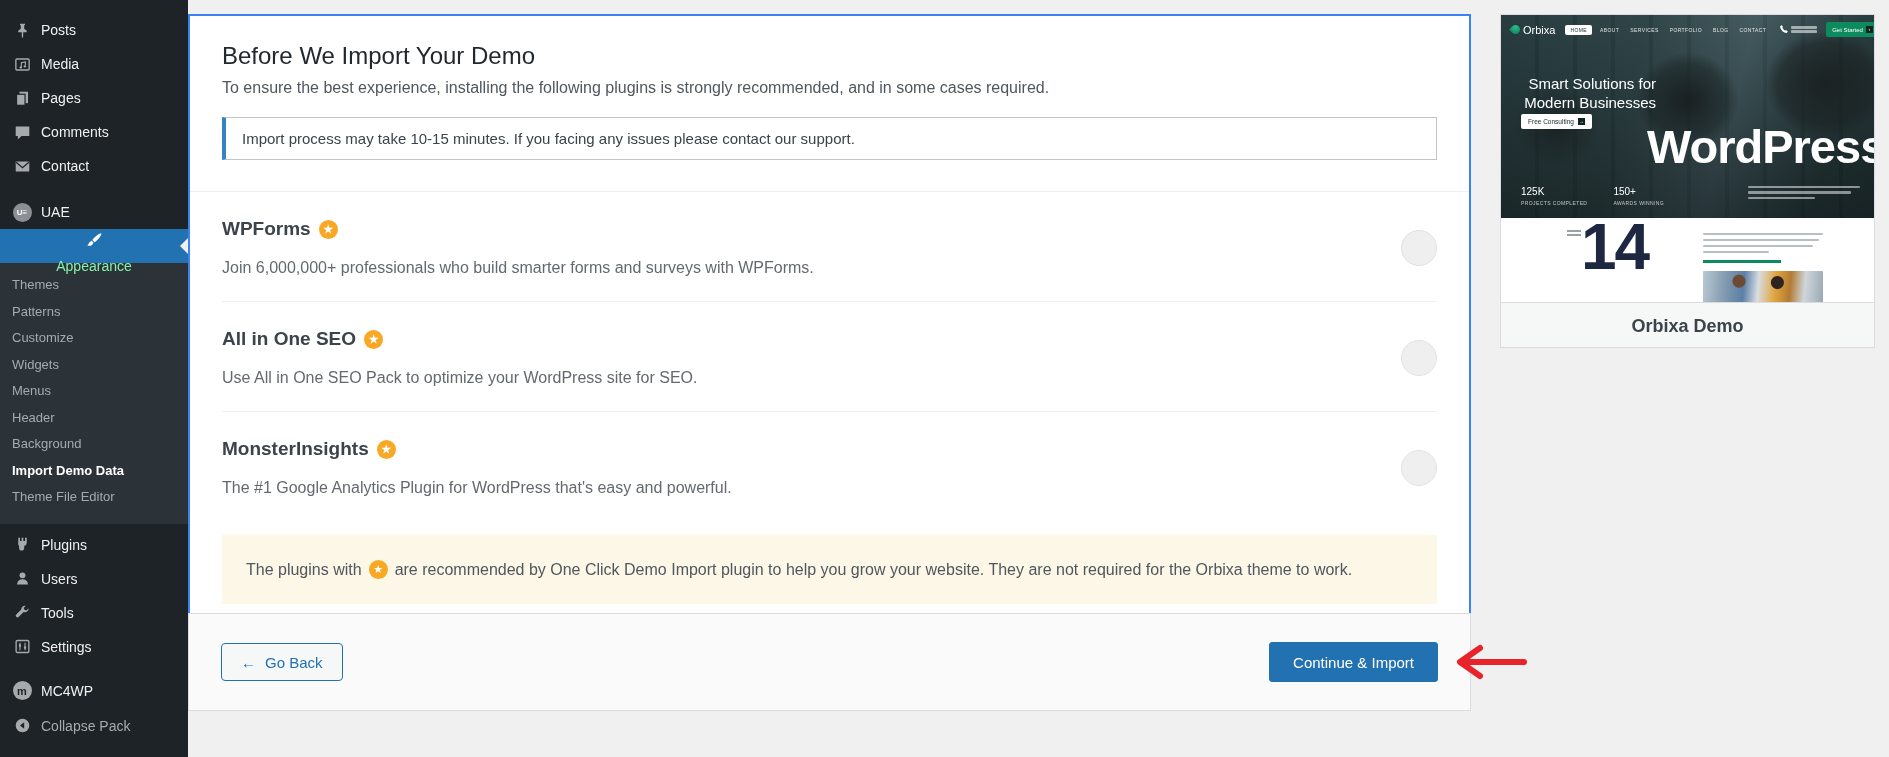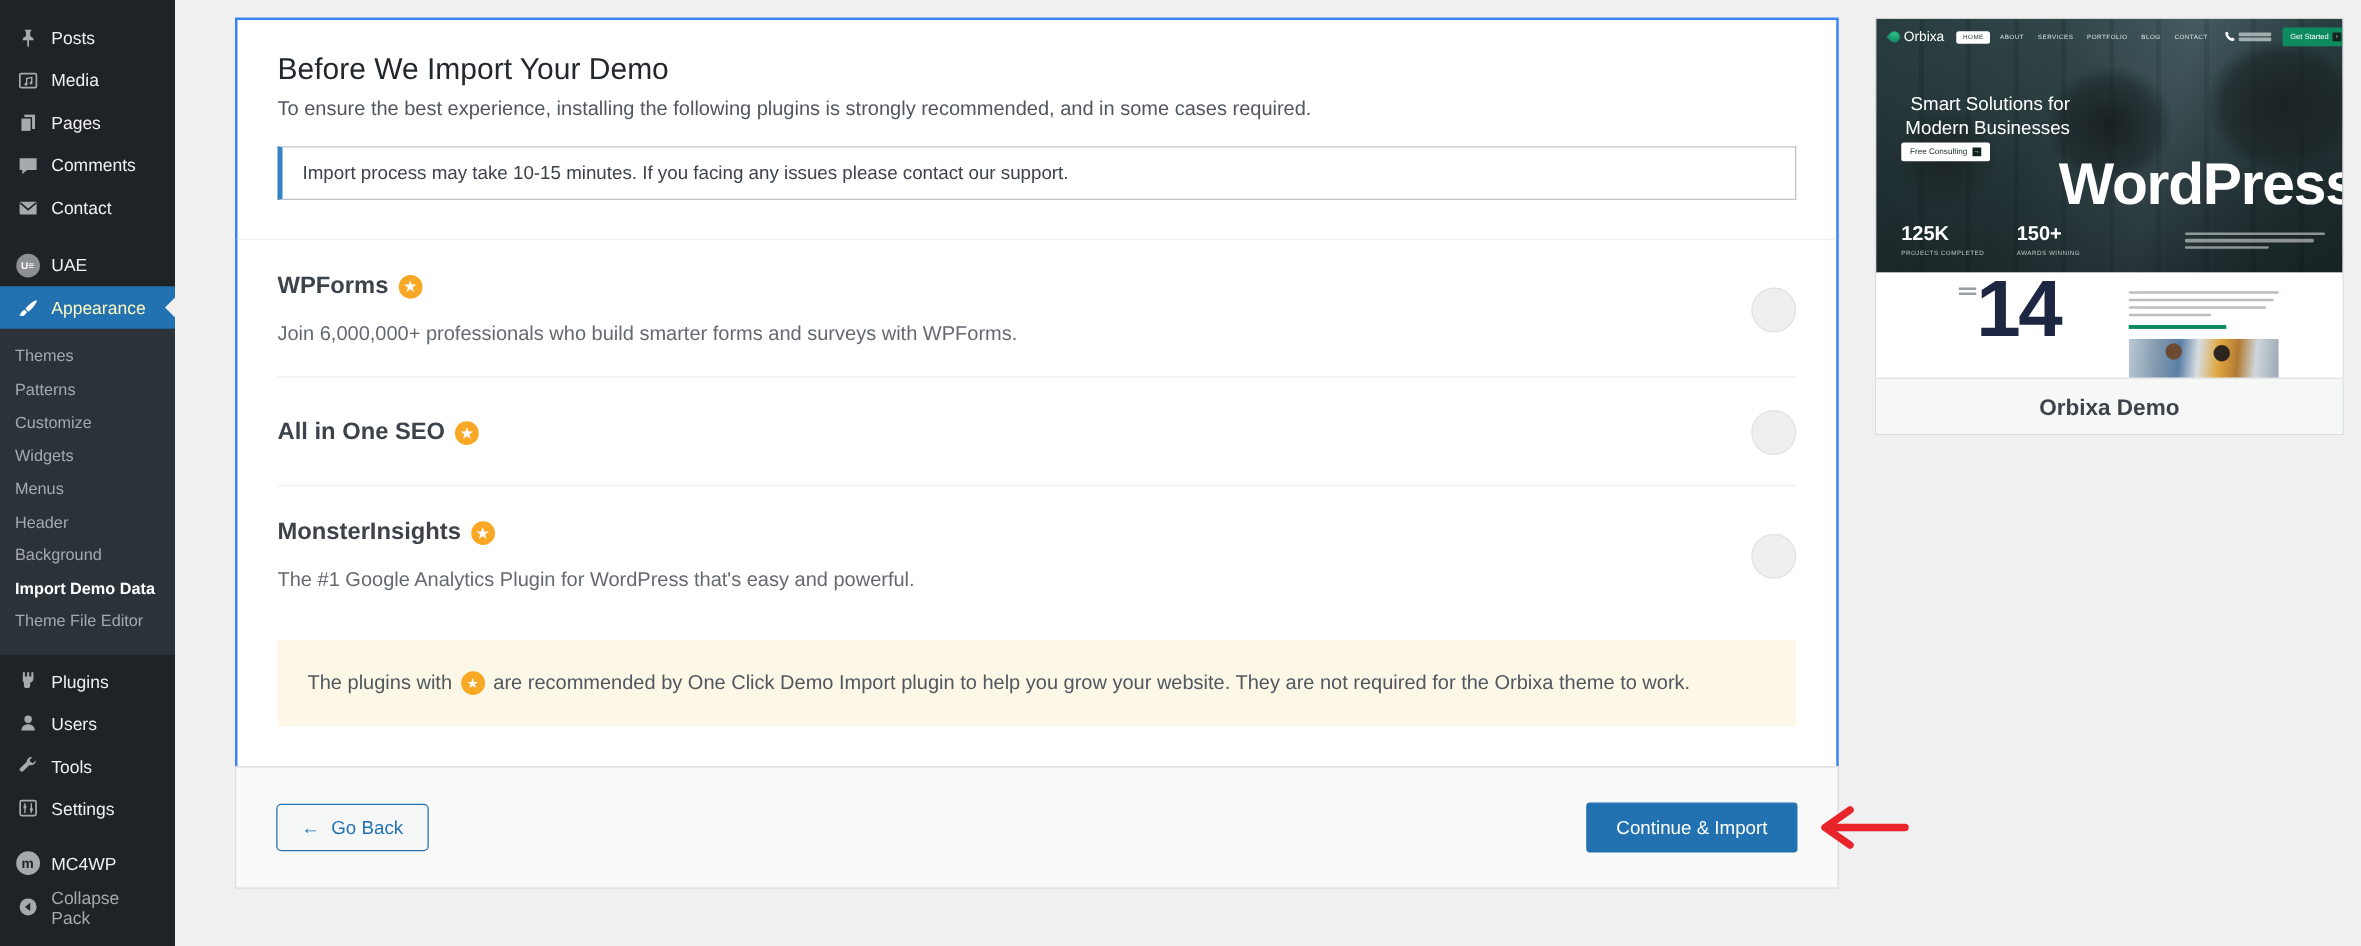--- a/index.html
+++ b/index.html
@@ -7,30 +7,30 @@
   body {
     font-family: "Liberation Sans", sans-serif;
     background: #f0f0f1;
     position: relative;
     overflow: hidden;
     color: #3c434a;
   }
 
   
   .sidebar {
-    position: absolute; left: 0; top: 0; width: 140px; height: 757px;
+    position: absolute; left: 0; top: 0; width: 188px; height: 757px;
     background: #1d2327; color: #f0f0f1; font-size: 14px;
   }
   .menu-top-pad { height: 13px; }
   .menu-item {
     height: 34px; display: flex; align-items: center; gap: 9px;
     padding: 0 12px; cursor: pointer; color: #f0f0f1;
   }
   .menu-item .micon { width: 20px; height: 20px; flex: 0 0 20px; color: #a7aaad; display:flex; align-items:center; justify-content:center; }
-  .menu-item.active { background: #2271b1; color: #fef9c3; position: relative; }
+  .menu-item.active { background: #2271b1; color: #86efac; position: relative; flex-direction: column; }
   .menu-item.active .micon { color: #fff; }
   .menu-item.active::after {
     content: ""; position: absolute; right: 0; top: 50%; margin-top: -8px;
     border: 8px solid transparent; border-right-color: #f0f0f1;
   }
   .menu-sep { height: 12px; }
   .submenu { background: #2c3338; padding: 9px 0 13px; }
   .submenu-item {
     display: block; padding: 6px 12px 7px; font-size: 13px; line-height: 13.5px;
     color: #a5aaaf; cursor: pointer; text-decoration: none;
@@ -139,21 +139,21 @@
     position: absolute; left: 20px; top: 99px;
     background: #fff; color: #16282a; font-size: 6.5px; padding: 4px 7px; border-radius: 2px;
     display: inline-flex; align-items: center; gap: 4px;
   }
   .hero-cta .gs-sq { background: #10231f; }
   .hero-bigword {
     position: absolute; left: 146px; top: 104px;
     font-size: 47px; font-weight: 600; letter-spacing: -1px; color: #fff;
   }
   .hero-stats { position: absolute; left: 20px; bottom: 12px; display: flex; gap: 26px; }
-  .stat-value { font-size: 16px; font-weight: bold; }
+  .stat-value { font-size: 10px; font-weight: normal; }
   .stat-label { font-size: 5px; letter-spacing: .4px; color: rgba(255,255,255,.7); margin-top: 3px; }
   .hero-para { position: absolute; right: 14px; bottom: 16px; width: 112px; }
   .hero-para span { display: block; height: 2.5px; background: rgba(255,255,255,.5); margin: 3px 0; border-radius: 1px; }
   .hero-para span:nth-child(2) { width: 92%; }
   .hero-para span:nth-child(3) { width: 60%; }
 
   .white-section { position: relative; height: 84px; background: #fff; overflow: hidden; }
   .vbars { position: absolute; left: 66px; top: 10px; }
   .vbars span { display:block; width: 14px; height: 2px; background: #9aa0a6; margin: 2px 0; }
   .big-number {
@@ -346,20 +346,21 @@
     </div>
     <span class="toggle-circle"></span>
   </div>
 
   <div class="plugin-row">
     <div>
       <div class="plugin-name">
         <span>All in One SEO</span>
         <span class="star-badge"></span>
       </div>
+      <div class="plugin-desc">Use All in One SEO Pack to optimize your WordPress site for SEO.</div>
     </div>
     <span class="toggle-circle"></span>
   </div>
 
   <div class="plugin-row last">
     <div>
       <div class="plugin-name">
         <span>MonsterInsights</span>
         <span class="star-badge"></span>
       </div>

